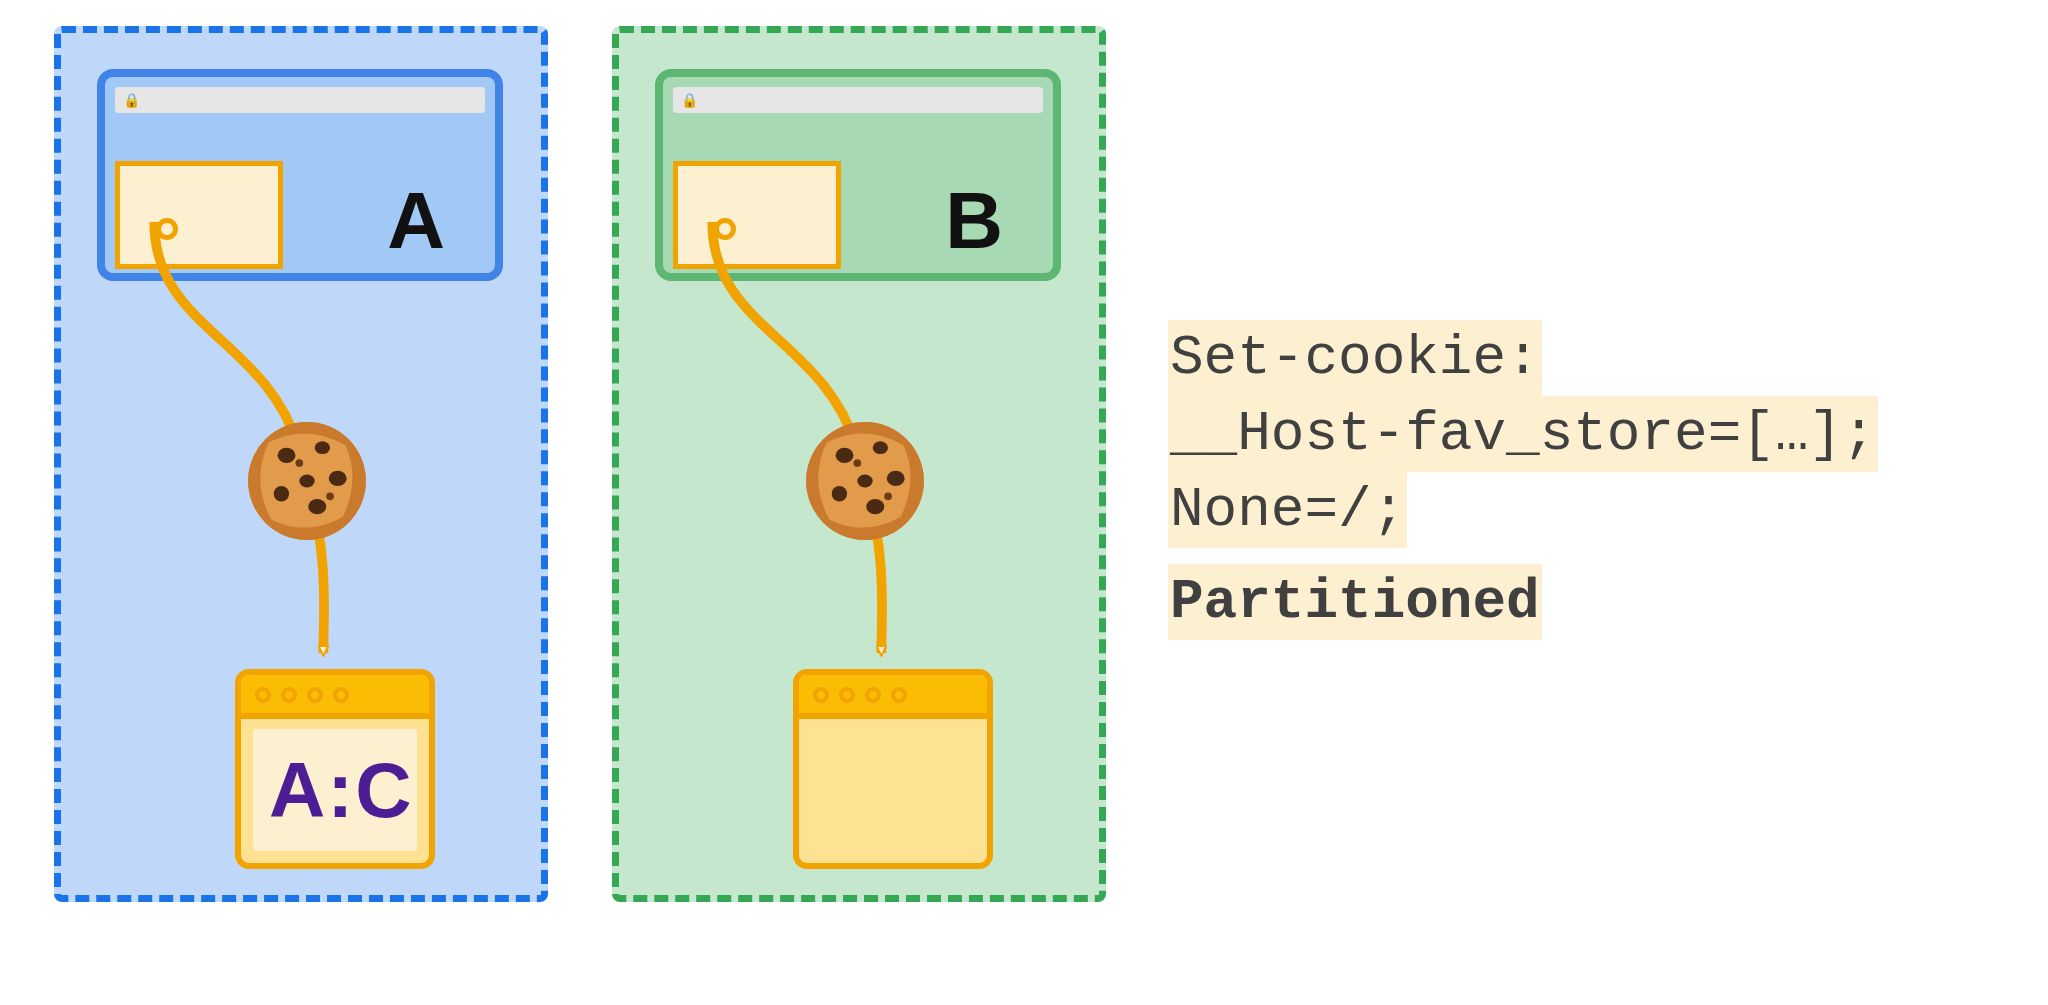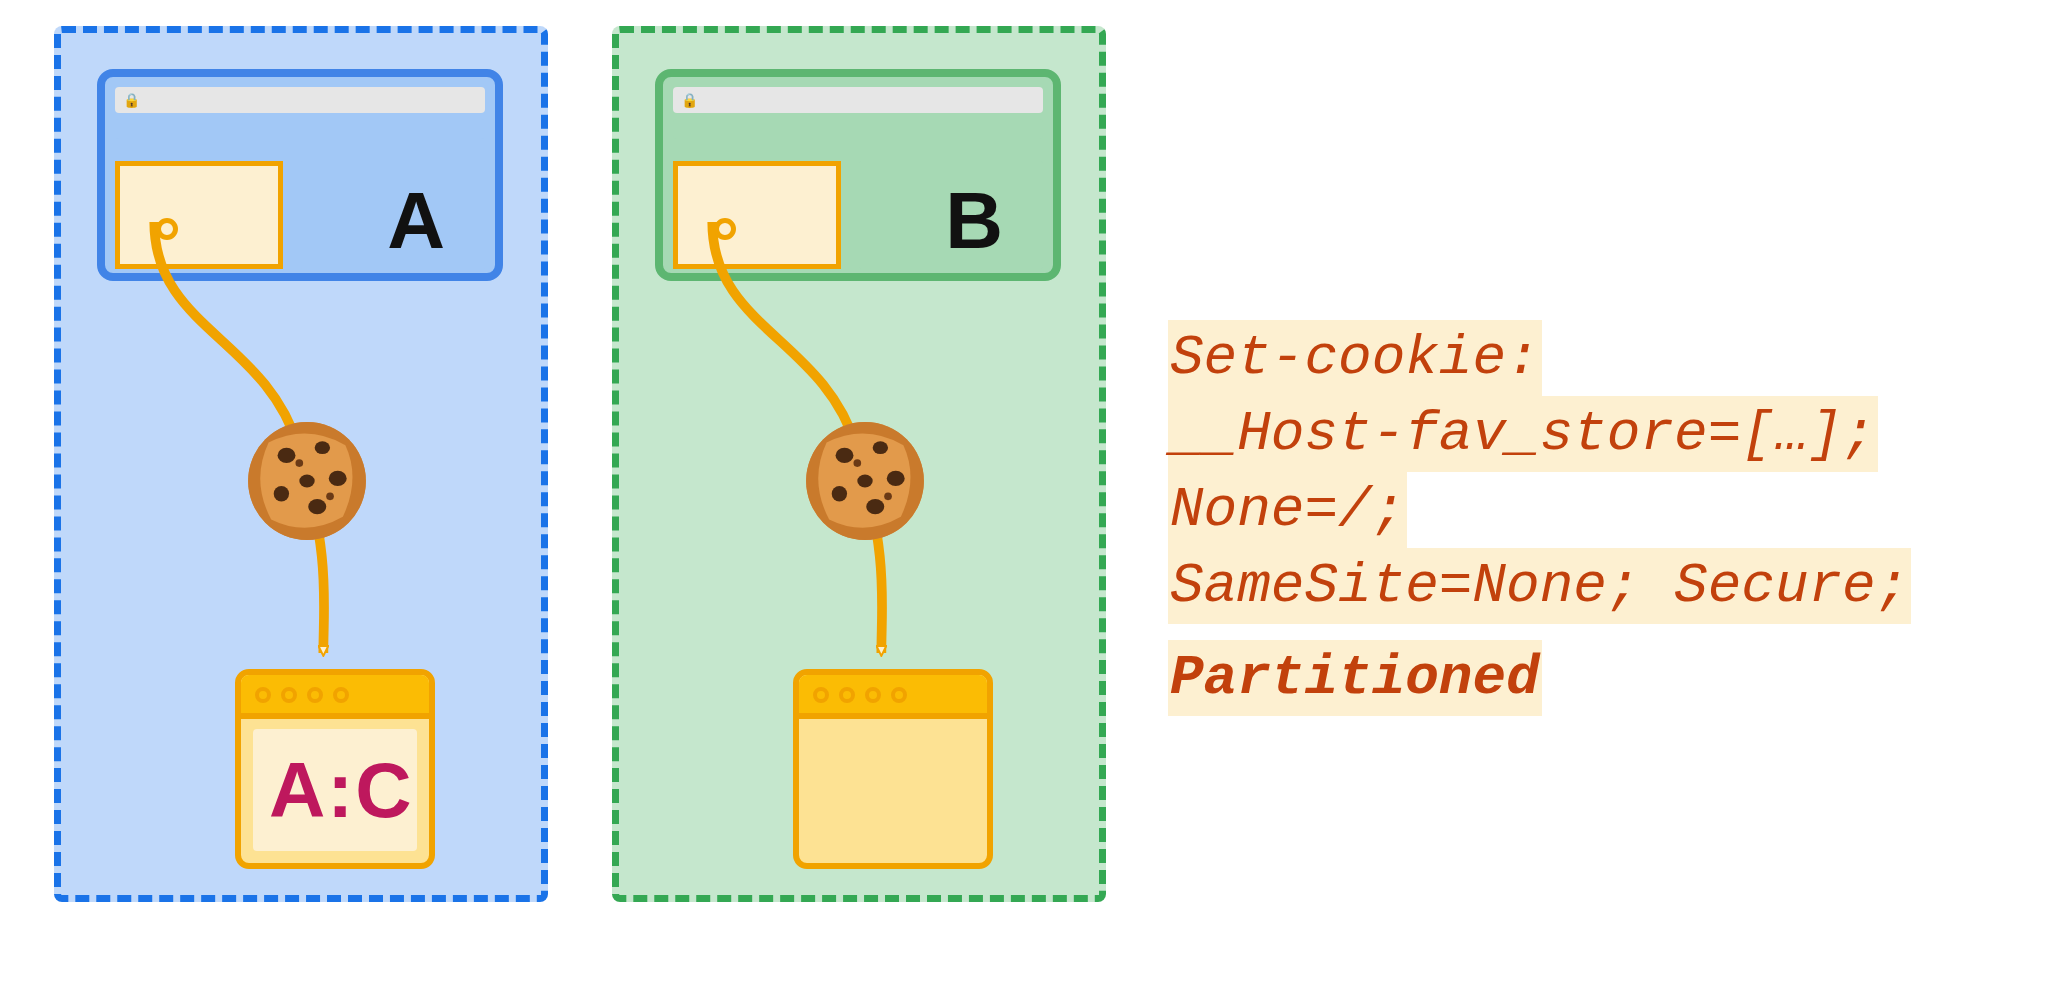--- a/index.html
+++ b/index.html
@@ -186,35 +186,34 @@
     right: 12px; bottom: 12px;
     background: #fdf0d1;
     border-radius: 4px;
   }
   .jar .body .jar-label {
     position: absolute;
     left: 16px;
     top: 16px;
     font-size: 78px;
     font-weight: 700;
-    color: #be185d;
+    color: #4c1d95;
     font-family: -apple-system, BlinkMacSystemFont, Helvetica, Arial, sans-serif;
     letter-spacing: 2px;
   }
 
   
   .code {
     position: absolute;
     left: 1168px;
     top: 320px;
     font-family: "SFMono-Regular", Menlo, Consolas, "Liberation Mono", monospace;
     font-size: 56px;
     line-height: 76px;
-    color: #c2410c;
-    font-style: italic;
+    color: #404040;
   }
   .code .line {
     display: inline-block;
     background: #fdf0d1;
     padding: 0 2px;
     white-space: pre;
   }
   .code .line.bold { font-weight: 700; margin-top: 16px; }
   .code .row { display: block; }
 </style>
@@ -325,17 +324,16 @@
             <span></span>
         </div>
       </div>
     </div>
   </div>
 
   <div class="code">
     <span class="row"><span class="line">Set-cookie:</span></span>
     <span class="row"><span class="line">__Host-fav_store=[…];</span></span>
     <span class="row"><span class="line">None=/;</span></span>
-    <span class="row"><span class="line">SameSite=None; Secure;</span></span>
     <span class="row"><span class="line bold">Partitioned</span></span>
   </div>
 
 </div>
 
 </body></html>

